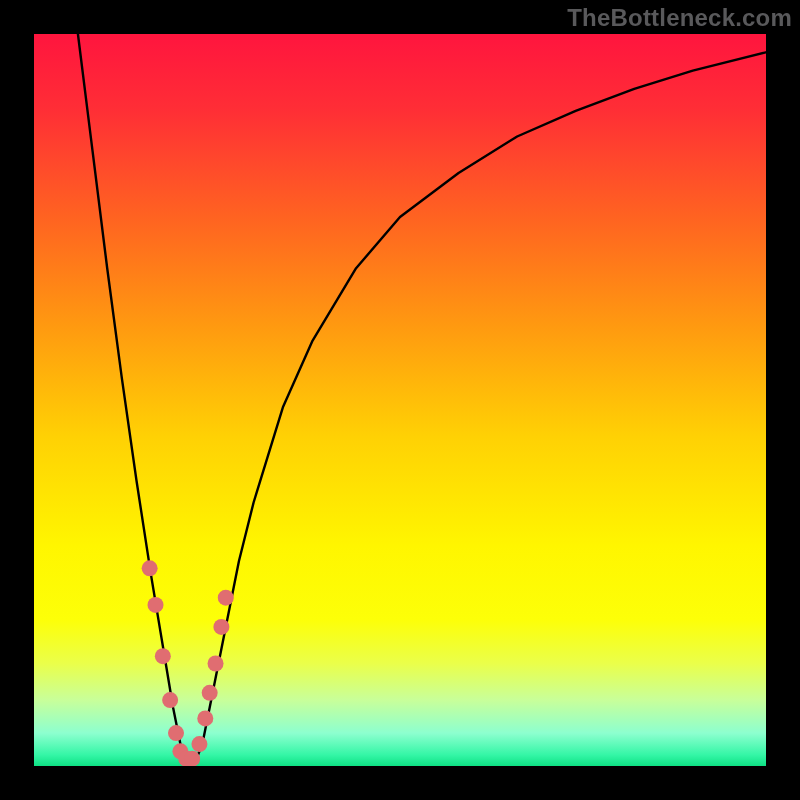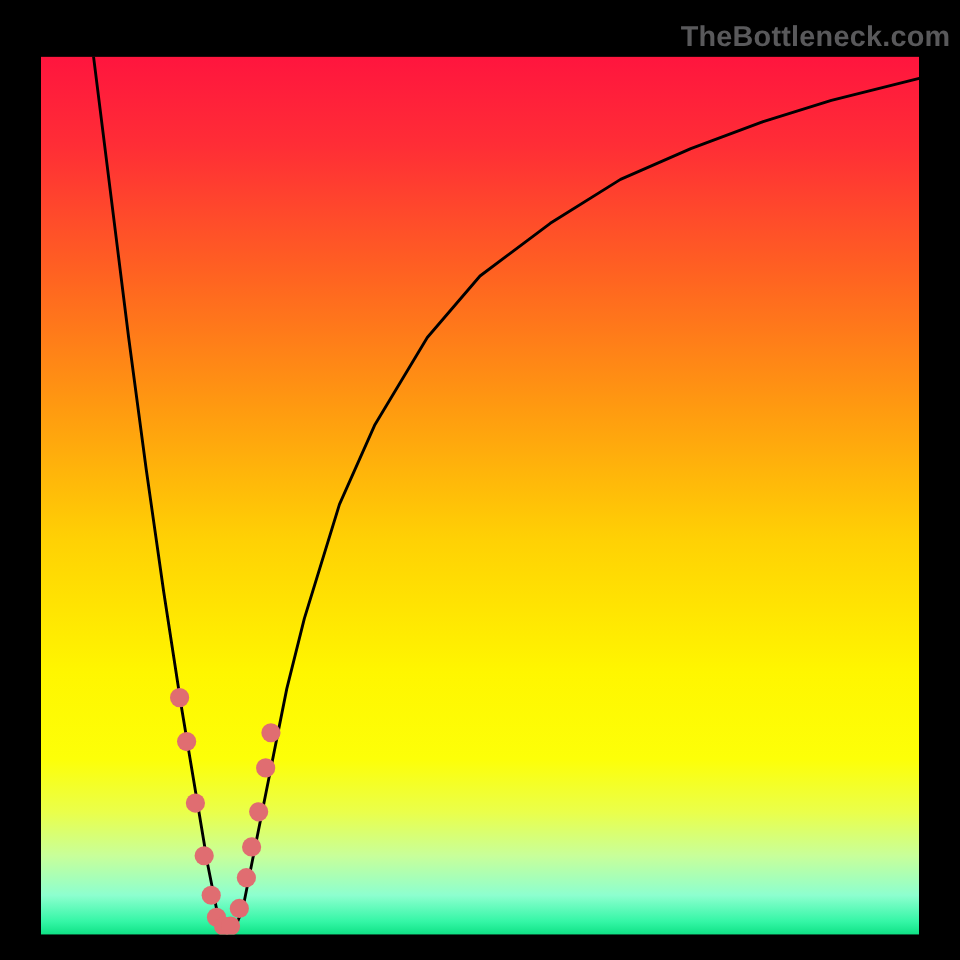--- a/index.html
+++ b/index.html
@@ -7,21 +7,20 @@
     padding: 0;
     width: 800px;
     height: 800px;
     background: #000;
     overflow: hidden;
   }
   .frame {
     position: absolute;
     inset: 0;
     background: #000;
-    margin-top: 13px;
   }
   .plot {
     position: absolute;
     left: 34px;
     top: 34px;
     width: 732px;
     height: 732px;
     overflow: hidden;
   }
   .watermark {

